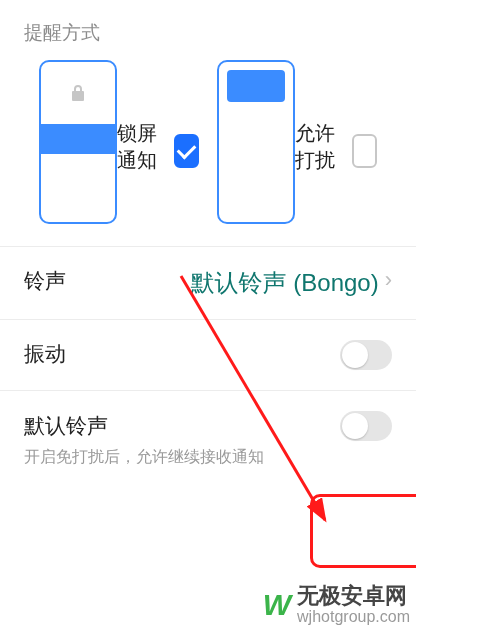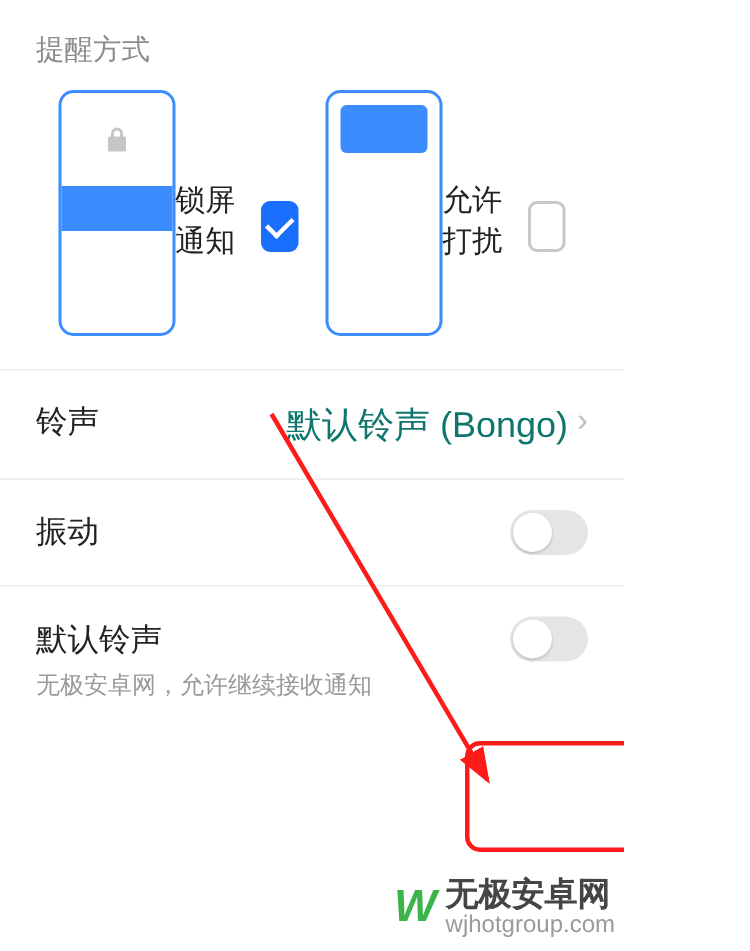--- a/index.html
+++ b/index.html
@@ -84,21 +84,21 @@
     </div>
 
     <div class="row col">
       <div class="head">
         <div class="title">默认铃声</div>
         <div class="spacer"></div>
         <div class="toggle">
             <div class="knob"></div>
           </div>
       </div>
-      <div class="sub">无极安卓网，允许继续接收通知</div>
+      <div class="sub">开启免打扰后，允许继续接收通知</div>
     </div>
   </div>
 
   <svg class="arrow-svg" width="180" height="270">
     <defs>
         <marker id="ah" markerWidth="10" markerHeight="10" refX="7" refY="3" orient="auto">
           <path d="M0,0 L8,3 L0,6 Z" fill="#ff1a1a"></path>
         </marker>
       </defs>
     <line x1="6" y1="6" x2="150" y2="250" stroke="#ff1a1a" stroke-width="3" marker-end="url(#ah)"></line>

